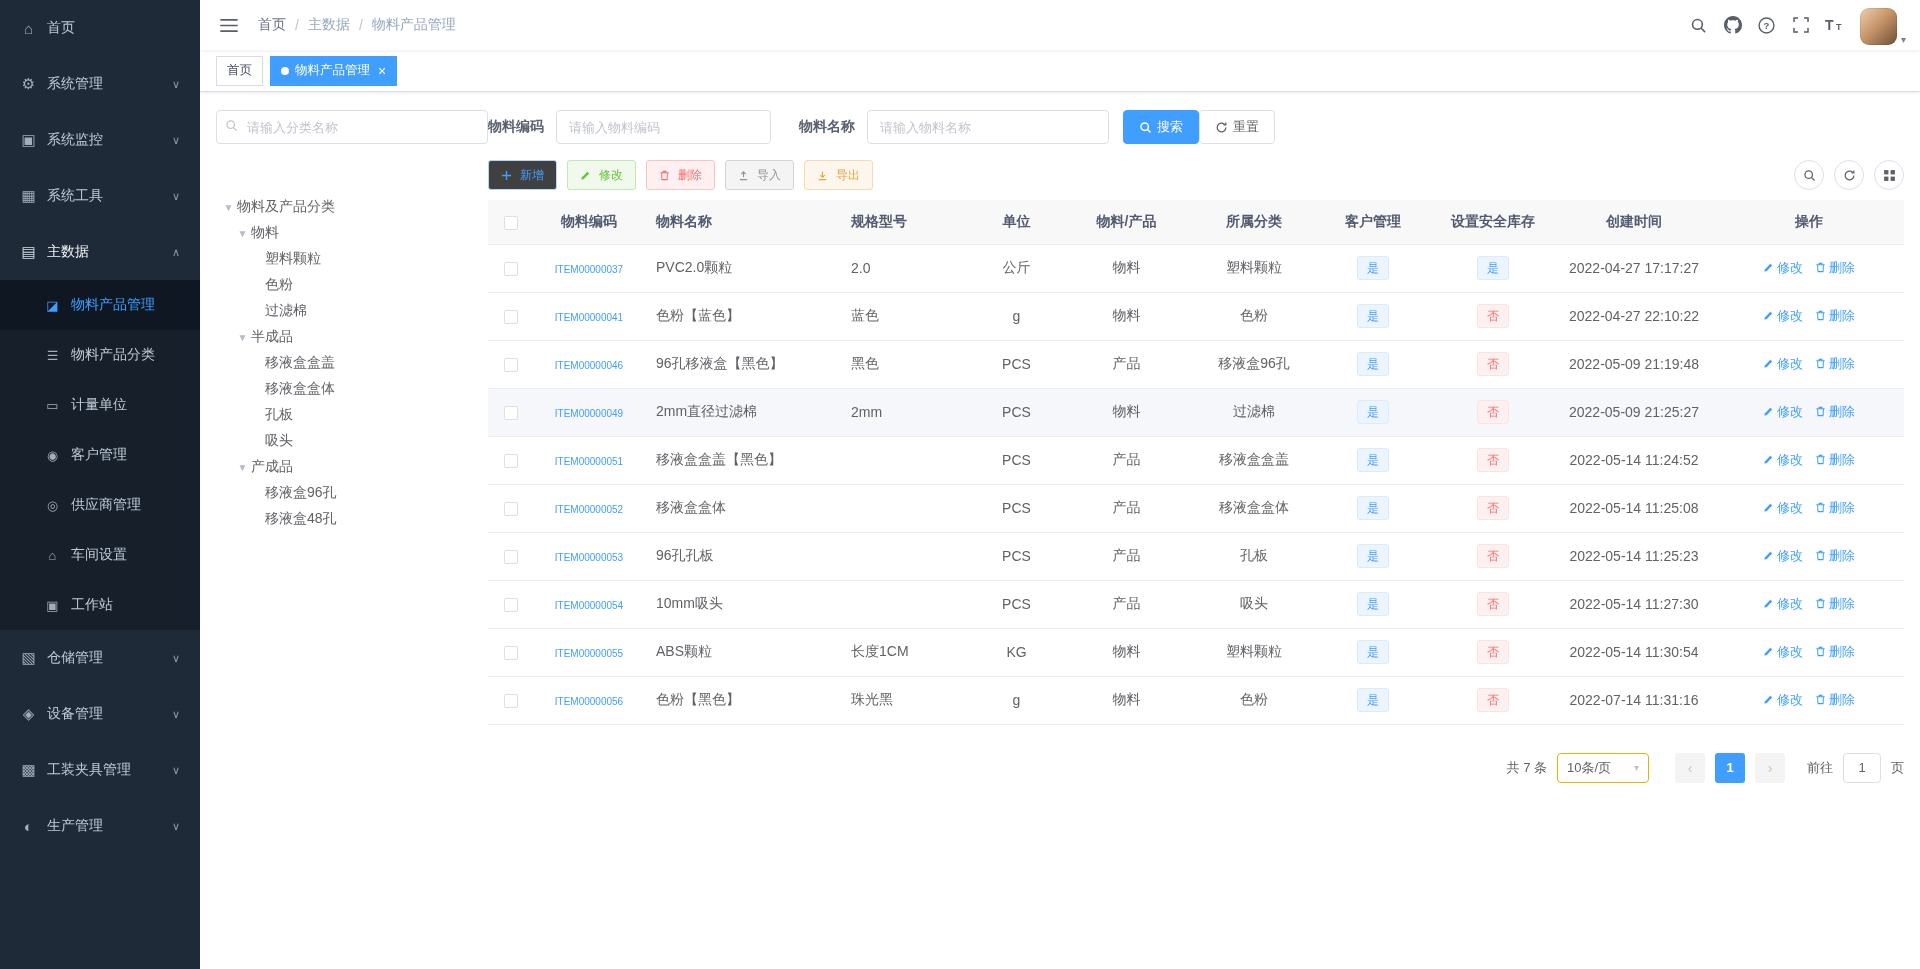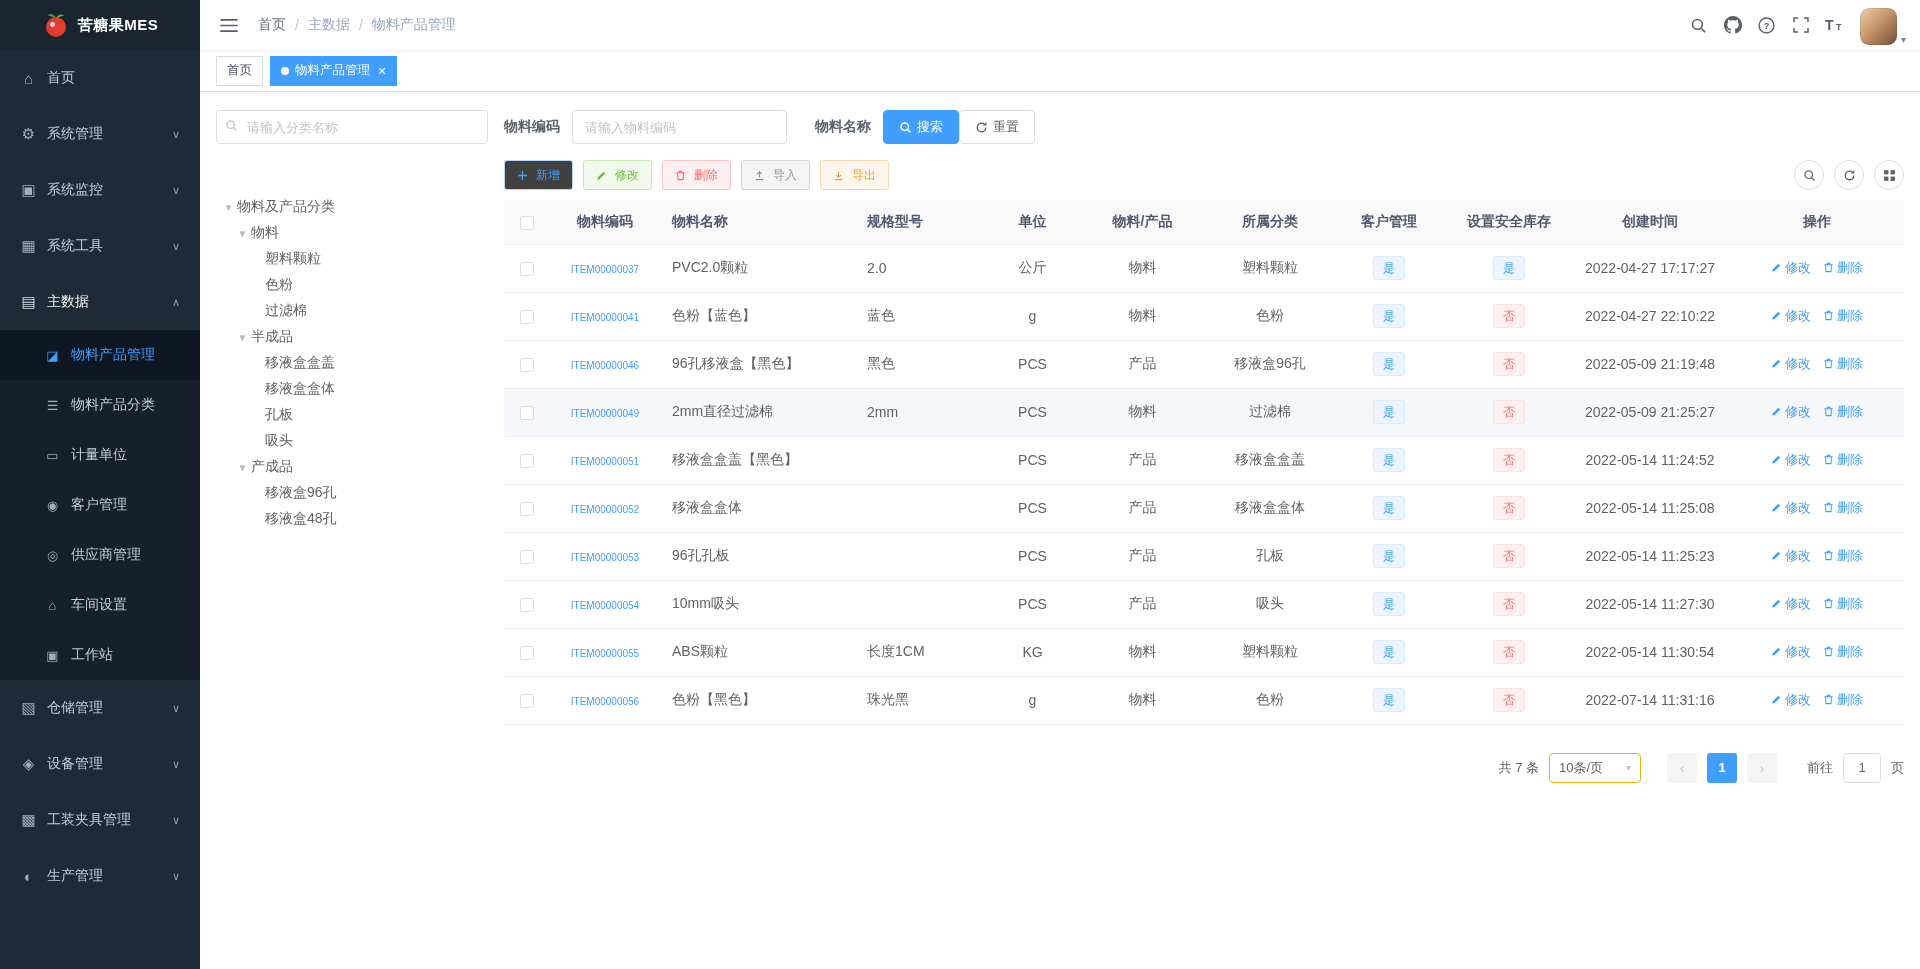--- a/index.html
+++ b/index.html
@@ -34,21 +34,21 @@
 .avatar-wrap{display:flex;align-items:flex-end;margin-left:8px;cursor:pointer;height:50px;padding-bottom:5px;gap:4px}
 .avatar{width:37px;height:37px;border-radius:9px;background:linear-gradient(135deg,#ead0b0 0%,#c9976b 45%,#6e4f38 100%);box-shadow:inset 0 0 0 1px rgba(0,0,0,.08)}
 .caret-down{font-size:10px;color:#7a8391;line-height:1}
 
 .tabsbar{height:42px;display:flex;align-items:center;gap:7px;padding:0 16px;background:#fff;border-bottom:1px solid #d8dce5;box-shadow:0 1px 3px 0 rgba(0,0,0,.08);flex-shrink:0;position:relative;z-index:2}
 .tab{height:30px;display:inline-flex;align-items:center;gap:6px;padding:0 10px;border:1px solid #d8dce5;background:#fff;color:#495060;font-size:12.5px;cursor:pointer}
 .tab.active{background:#409eff;border-color:#409eff;color:#fff}
 .tab-dot{width:8px;height:8px;border-radius:50%;background:#fff;flex-shrink:0}
 .tab-close{font-size:14px;line-height:1;margin-left:2px}
 
-.app-main{flex:1;display:flex;padding:18px 16px;gap:16px;overflow:hidden;background:#fff}
+.app-main{flex:1;display:flex;padding:18px 16px;overflow:hidden;background:#fff}
 .tree-panel{width:272px;flex-shrink:0}
 .tree-search{position:relative}
 .tree-search input{width:100%;height:34px;border:1px solid #dcdfe6;border-radius:4px;padding:0 10px 0 30px;font-size:13px;color:#606266;outline:none;background:#fff}
 .tree-search input::placeholder{color:#c0c4cc}
 .ts-icon{position:absolute;left:9px;top:9px;color:#c0c4cc}
 .tree{margin-top:50px}
 .tree-node{height:26px;display:flex;align-items:center;font-size:14px;color:#606266;cursor:pointer;white-space:nowrap}
 .tree-caret{width:17px;font-size:10px;color:#b4bccc;text-align:center;flex-shrink:0}
 .tree-caret.hid{visibility:hidden}
 
@@ -95,36 +95,27 @@
 .tag-red{color:#f56c6c;background:#fef0f0;border-color:#fde2e2}
 .op-link{color:#409eff;font-size:13px;cursor:pointer;margin:0 6px;white-space:nowrap;text-decoration:none}
 .oi{vertical-align:-1px;margin-right:3px}
 
 .pagination{display:flex;align-items:center;justify-content:flex-end;gap:10px;margin-top:28px;font-size:13px;color:#606266}
 .page-size{display:flex;align-items:center;justify-content:space-between;width:92px;height:30px;border:1px solid #eab308;border-radius:4px;padding:0 9px;cursor:pointer}
 .ps-caret{color:#c0c4cc;font-size:10px}
 .page-btn{min-width:30px;height:30px;border:none;border-radius:3px;background:#f4f4f5;color:#c0c4cc;font-size:14px;cursor:pointer;display:flex;align-items:center;justify-content:center;font-family:inherit}
 .page-btn.active{background:#409eff;color:#fff;font-weight:700;font-size:13px}
 .page-btn.prev{margin-left:16px}
-.goto-label{margin-left:20px}
+.goto-label{margin-left:12px}
 .goto-input{width:38px;height:30px;border:1px solid #dcdfe6;border-radius:4px;text-align:center;font-size:13px;color:#606266;outline:none}
 </style>
 </head>
 <body>
 
 <aside class="sidebar">
-  <div class="logo">
-    <svg width="28" height="28" viewBox="0 0 28 28">
-      <circle cx="14" cy="16" r="10" fill="#e23c2f"></circle>
-      <path d="M14 7 C12 2.5 8 2 5.8 4.2 C9 5.4 11 6.2 14 7z" fill="#3f9b43"></path>
-      <path d="M14 7 C16 3 20 2.6 22 4.6 C19 5.6 17 6.4 14 7z" fill="#55b058"></path>
-      <circle cx="10.5" cy="13.5" r="2.4" fill="#ffffff" opacity=".85"></circle>
-    </svg>
-    <span class="logo-text">苦糖果MES</span>
-  </div>
   <nav class="menu">
       <div class="menu-item">
         <span class="mi-icon">⌂</span>
         <span class="mi-label">首页</span>
       </div>
       <div class="menu-item">
         <span class="mi-icon">⚙</span>
         <span class="mi-label">系统管理</span>
         <span class="mi-caret">∨</span>
       </div>
@@ -325,20 +316,21 @@
           </div>
         </div>
     </div>
 
     <div class="table-panel">
 
       <div class="filter-row">
         <span class="filter-label">物料编码</span>
         <input class="filter-input fi-code" placeholder="请输入物料编码" style="">
         <span class="filter-label">物料名称</span>
+        <input class="filter-input fi-name" placeholder="请输入物料名称" style="">
         <button class="btn btn-primary">
           <svg width="13" height="13" viewBox="0 0 16 16">
               <circle cx="7" cy="7" r="4.6" fill="none" stroke="currentColor" stroke-width="1.8"></circle>
               <path d="M10.6 10.6L14.2 14.2" stroke="currentColor" stroke-width="1.8"></path>
             </svg>
           <span>搜索</span>
         </button>
         <button class="btn btn-reset">
           <svg width="13" height="13" viewBox="0 0 12 12">
               <path d="M10 6a4 4 0 1 1-1.2-2.85M10 1.4v2.2H7.8" fill="none" stroke="currentColor" stroke-width="1.2"></path>

